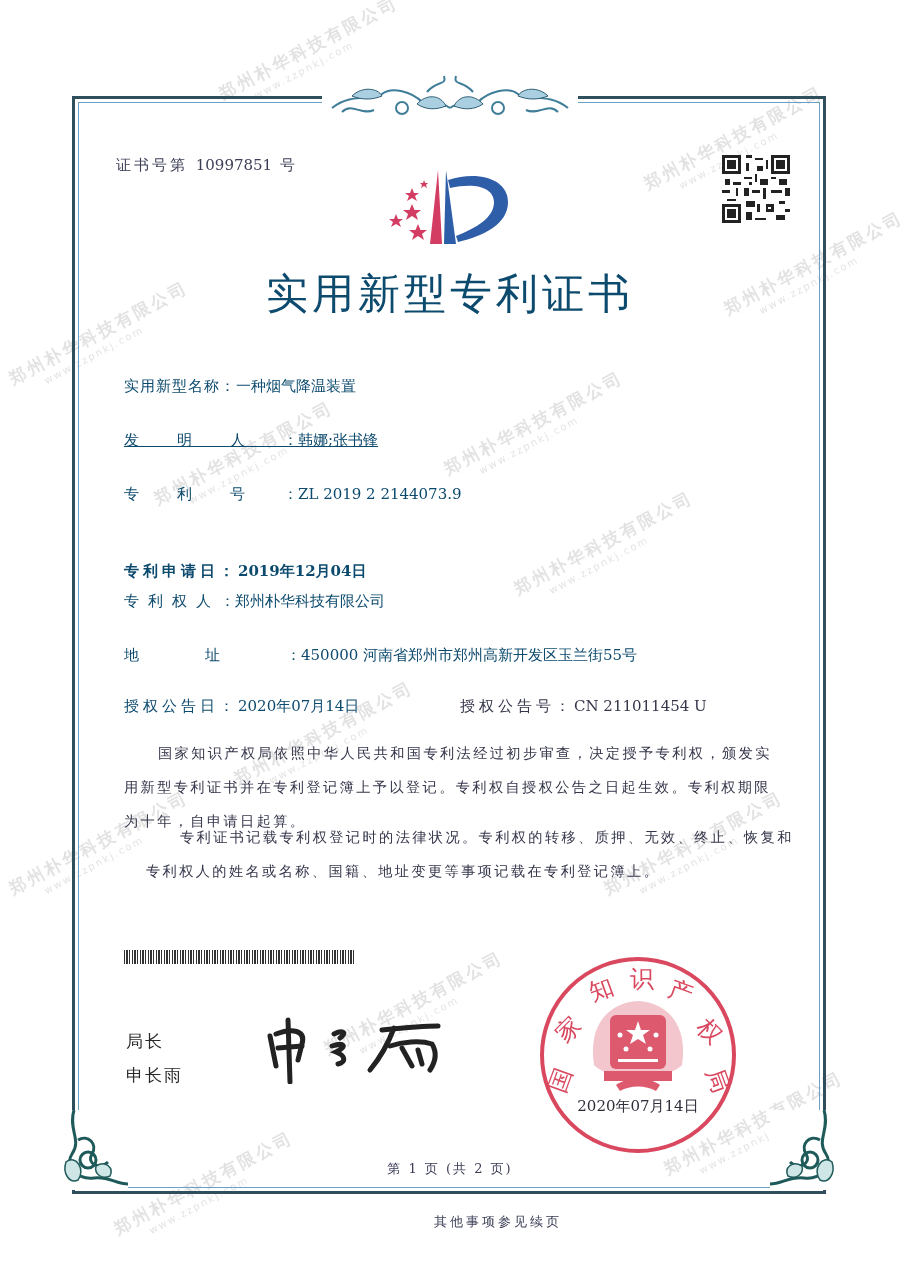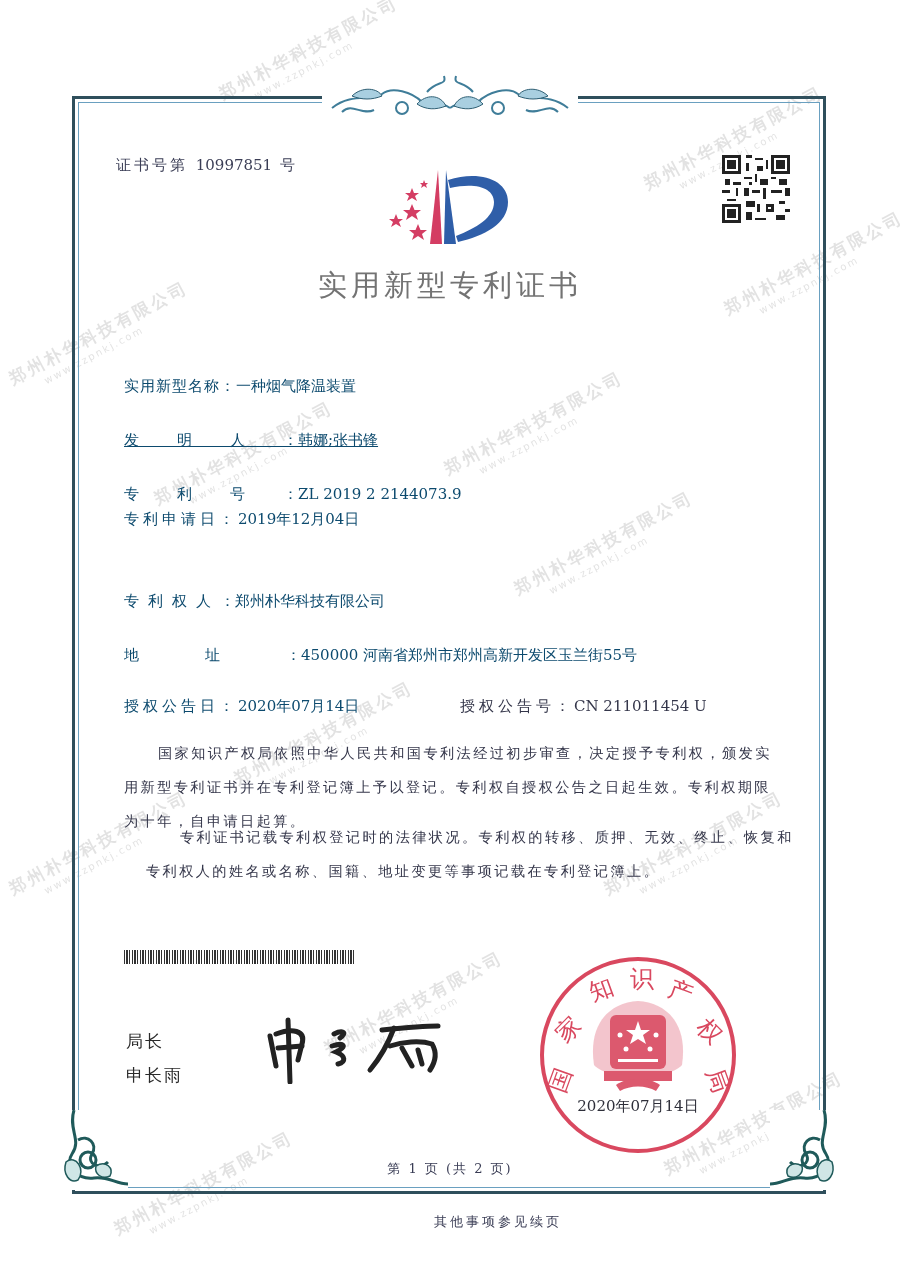--- a/index.html
+++ b/index.html
@@ -22,21 +22,21 @@
   .corner.bl { left: 58px; top: 1110px; }
   .corner.br { left: 770px; top: 1110px; }
   .cert-no {
     position: absolute; left: 116px; top: 156px; font-size: 15px; letter-spacing: 3px; color: #3a3d55;
   }
   .logo { position: absolute; left: 380px; top: 158px; width: 150px; height: 100px; }
   .qr { position: absolute; left: 722px; top: 155px; width: 68px; height: 68px; }
   .title {
     position: absolute; left: 0; width: 900px; top: 266px; text-align: center;
     font-family: "DejaVu Sans", "Liberation Sans", sans-serif;
-    font-size: 29px; letter-spacing: 4px; color: #737373; font-weight: normal;
+    font-size: 42px; letter-spacing: 4px; color: #0c4a6e; font-weight: normal;
   }
   .field {
     position: absolute; left: 124px; font-size: 15px; color: #0c4a6e; white-space: nowrap;
   }
   .field .lbl { letter-spacing: 1px; }
   .field.wide .lbl { letter-spacing: 44px; }
   .field.mid .lbl { letter-spacing: 6px; }
   .field2 { position: absolute; left: 460px; top: 697px; font-size: 15px; color: #34364a; white-space: nowrap; }
   .field2 .lbl { letter-spacing: 4px; }
   .para {
@@ -193,21 +193,21 @@
 
 <div class="field" style="top:377px;">
   <span class="lbl">实用新型名称：</span><span>一种烟气降温装置</span>
 </div>
 <div class="field wide" style="top:431px;text-decoration:underline;">
   <span class="lbl" style="letter-spacing:38px;">发明人：</span><span style="margin-left:-38px;">韩娜;张书锋</span>
 </div>
 <div class="field wide" style="top:485px;">
   <span class="lbl" style="letter-spacing:38px;">专利号：</span><span style="margin-left:-38px;">ZL 2019 2 2144073.9</span>
 </div>
-<div class="field mid" style="top:510px;">
+<div class="field mid" style="top:562px;font-weight:bold;">
   <span class="lbl" style="letter-spacing:4px;">专利申请日：</span><span>2019年12月04日</span>
 </div>
 <div class="field" style="top:592px;text-align:center;">
   <span class="lbl" style="letter-spacing:9px;">专利权人：</span><span style="margin-left:-9px;">郑州朴华科技有限公司</span>
 </div>
 <div class="field" style="top:646px;">
   <span class="lbl" style="letter-spacing:66px;">地址：</span><span style="margin-left:-66px;">450000 河南省郑州市郑州高新开发区玉兰街55号</span>
 </div>
 <div class="field" style="top:697px;">
   <span class="lbl" style="letter-spacing:4px;">授权公告日：</span><span>2020年07月14日</span>

